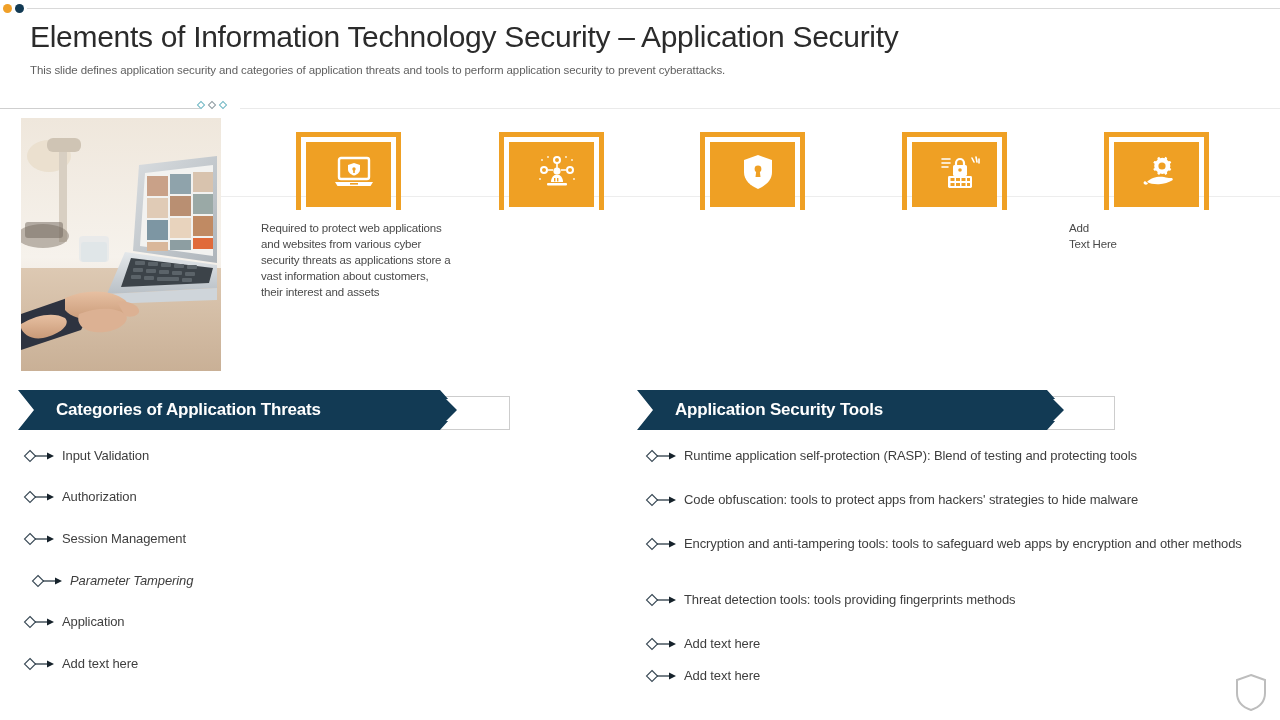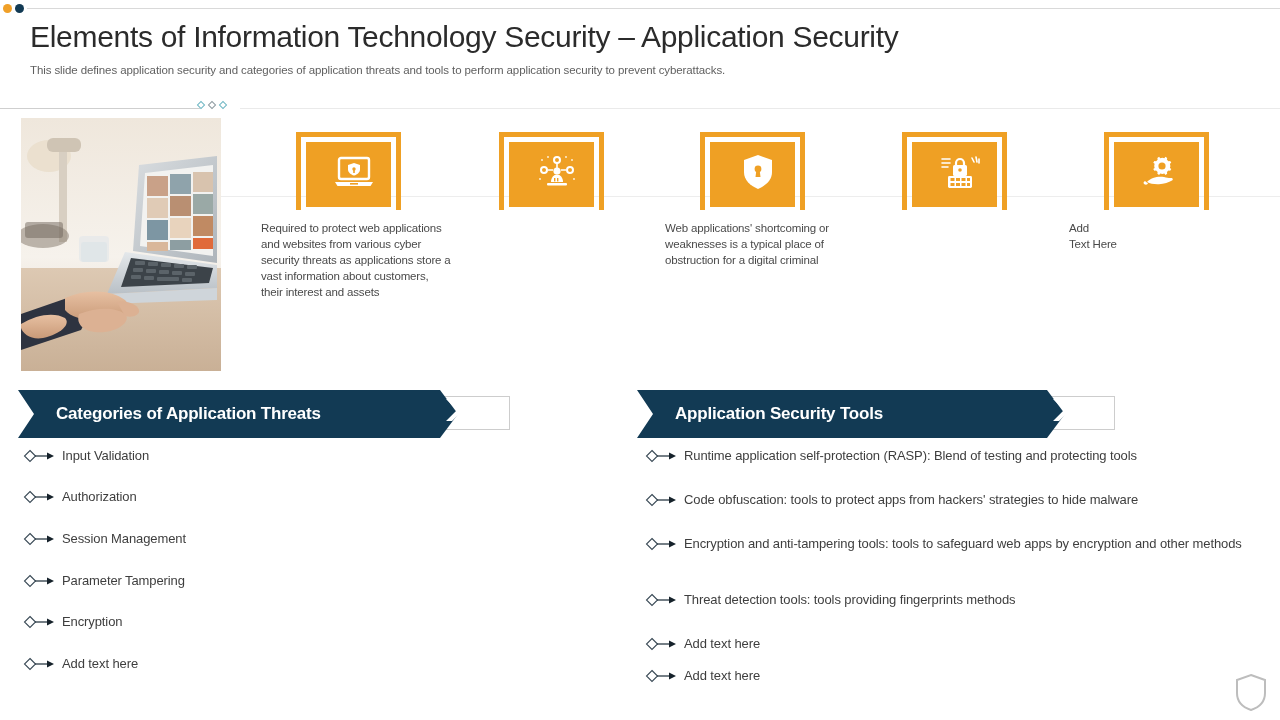--- a/index.html
+++ b/index.html
@@ -119,21 +119,21 @@
   }
 
   
   .banner-wrap { position: absolute; height: 40px; }
   .banner-outline {
     position: absolute; top: 6px; height: 34px;
     border: 1px solid #cdcdcd;
     background: #fff;
   }
   .banner {
-    position: absolute; top: 0; left: 0; height: 48px;
+    position: absolute; top: 0; left: 0; height: 40px;
     background: #123a54;
     clip-path: polygon(0 0, calc(100% - 18px) 0, 100% 50%, calc(100% - 18px) 100%, 0 100%, 16px 50%);
     display: flex; align-items: center;
     z-index: 2;
   }
   .banner-label {
     margin-left: 38px;
     color: #ffffff;
     font-size: 17px;
     font-weight: bold;
@@ -331,21 +331,20 @@
     <div class="card" style="left:404px">
       <div class="card-frame">
         <div class="card-ico">
           <svg width="30" height="36" viewBox="0 0 30 36" xmlns="http://www.w3.org/2000/svg">
             <path d="M15 1 L29 6 v12 c0 8 -6 13.5 -14 17 C7 31.5 1 26 1 18 V6 Z" fill="#fff"></path>
             <circle cx="15" cy="15" r="3.4" fill="#efa024"></circle>
             <path d="M13.4 16 h3.2 l0.9 7 h-5 Z" fill="#efa024"></path>
           </svg>
         </div>
       </div>
-      <div class="card-text">Web applications' shortcoming or weaknesses is a typical place of obstruction for a digital criminal</div>
     </div>
 
     <div class="card" style="left:606px">
       <div class="card-frame">
         <div class="card-ico">
           <svg width="42" height="36" viewBox="0 0 42 36" xmlns="http://www.w3.org/2000/svg">
             <g stroke="#fff" stroke-width="1.6" stroke-linecap="round">
               <path d="M3 5 h8 M3 9 h8 M3 13 h6"></path>
               <path d="M33 4 l2 4 M37 3 l1 5 M40 5 l0 4"></path>
             </g>
@@ -436,39 +435,39 @@
       <div class="li" style="position: absolute; top: 83px; left: 0px; right: 0px;">
         <span class="li-mark">
           <svg width="36" height="16" viewBox="0 0 36 16" xmlns="http://www.w3.org/2000/svg">
             <path d="M8 2.5 L13.5 8 L8 13.5 L2.5 8 Z" fill="#ffffff" stroke="#3a4a56" stroke-width="1.1"></path>
             <line x1="13" y1="8" x2="27" y2="8" stroke="#2b3a45" stroke-width="1.3"></line>
             <path d="M25 4.4 L32 8 L25 11.6 Z" fill="#16222b"></path>
           </svg>
         </span>
         <span class="li-text">Session Management</span>
       </div>
-      <div class="li" style="position: absolute; top: 125px; left: 0px; right: 0px;">
+      <div class="li" style="position: absolute; top: 125px; left: 8px; right: 0px; font-style: italic;">
         <span class="li-mark">
           <svg width="36" height="16" viewBox="0 0 36 16" xmlns="http://www.w3.org/2000/svg">
             <path d="M8 2.5 L13.5 8 L8 13.5 L2.5 8 Z" fill="#ffffff" stroke="#3a4a56" stroke-width="1.1"></path>
             <line x1="13" y1="8" x2="27" y2="8" stroke="#2b3a45" stroke-width="1.3"></line>
             <path d="M25 4.4 L32 8 L25 11.6 Z" fill="#16222b"></path>
           </svg>
         </span>
         <span class="li-text">Parameter Tampering</span>
       </div>
       <div class="li" style="position: absolute; top: 166px; left: 0px; right: 0px;">
         <span class="li-mark">
           <svg width="36" height="16" viewBox="0 0 36 16" xmlns="http://www.w3.org/2000/svg">
             <path d="M8 2.5 L13.5 8 L8 13.5 L2.5 8 Z" fill="#ffffff" stroke="#3a4a56" stroke-width="1.1"></path>
             <line x1="13" y1="8" x2="27" y2="8" stroke="#2b3a45" stroke-width="1.3"></line>
             <path d="M25 4.4 L32 8 L25 11.6 Z" fill="#16222b"></path>
           </svg>
         </span>
-        <span class="li-text">Encryption</span>
+        <span class="li-text">Application</span>
       </div>
       <div class="li" style="position: absolute; top: 208px; left: 0px; right: 0px;">
         <span class="li-mark">
           <svg width="36" height="16" viewBox="0 0 36 16" xmlns="http://www.w3.org/2000/svg">
             <path d="M8 2.5 L13.5 8 L8 13.5 L2.5 8 Z" fill="#ffffff" stroke="#3a4a56" stroke-width="1.1"></path>
             <line x1="13" y1="8" x2="27" y2="8" stroke="#2b3a45" stroke-width="1.3"></line>
             <path d="M25 4.4 L32 8 L25 11.6 Z" fill="#16222b"></path>
           </svg>
         </span>
         <span class="li-text">Add text here</span>

